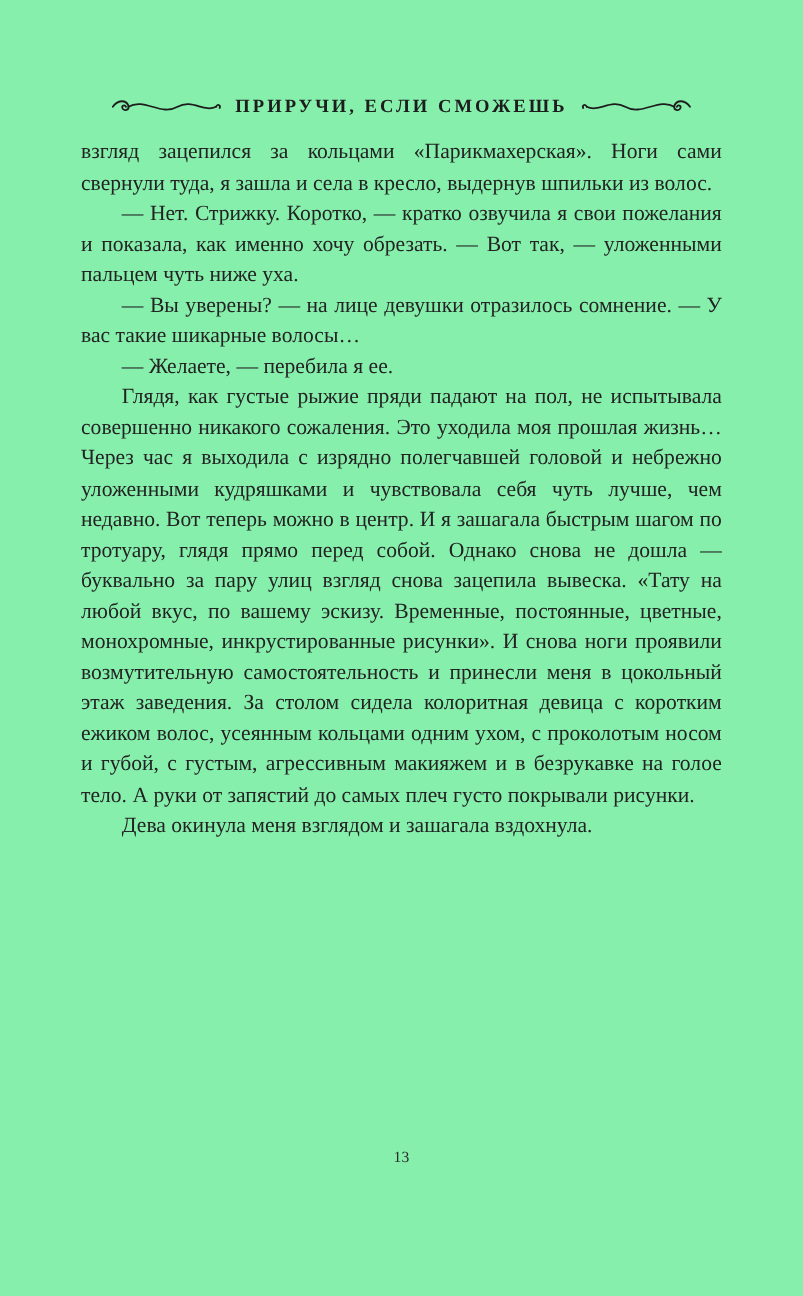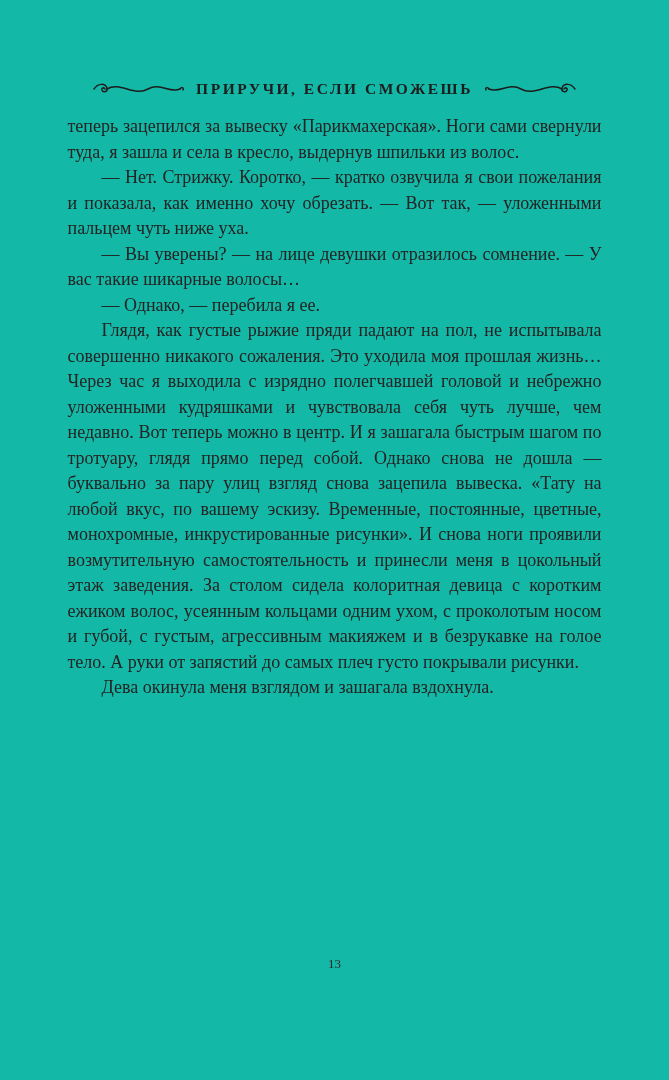--- a/index.html
+++ b/index.html
@@ -5,21 +5,21 @@
   html, body {
     margin: 0;
     padding: 0;
     background: #ffffff;
   }
   .page {
     position: relative;
     width: 669px;
     height: 1080px;
     margin: 0 auto;
-    background: #14b8a6;
+    background: #86efac;
     overflow: hidden;
     font-family: "Liberation Serif", "DejaVu Serif", serif;
     color: #242424;
   }
   .running-head {
     padding-top: 80px;
     display: flex;
     align-items: center;
     justify-content: center;
     gap: 10px;
@@ -85,23 +85,23 @@
         <g fill="none" stroke="#1d1d1d" stroke-width="1.5" stroke-linecap="round">
           <path d="M4 9 C 8 3, 15 3, 17 8 C 18 12, 13 13, 12 10 C 11 8, 14 7, 15 9"></path>
           <path d="M17 9 C 30 1, 44 17, 58 9 C 70 2, 80 14, 90 9"></path>
           <path d="M90 9 C 92 6, 94 8, 93 10"></path>
         </g>
       </svg>
     </span>
   </div>
 
   <div class="body-text">
-    <p class="first">теперь зацепился за вывеску «Парикмахерская». Ноги сами свернули туда, я зашла и села в кресло, выдернув шпильки из волос.</p>
+    <p class="first">взгляд зацепился за кольцами «Парикмахерская». Ноги сами свернули туда, я зашла и села в кресло, выдернув шпильки из волос.</p>
     <p>— Нет. Стрижку. Коротко, — кратко озвучила я свои пожелания и показала, как именно хочу обрезать. — Вот так, — уложенными пальцем чуть ниже уха.</p>
     <p>— Вы уверены? — на лице девушки отразилось сомнение. — У вас такие шикарные волосы…</p>
-    <p>— Однако, — перебила я ее.</p>
+    <p>— Желаете, — перебила я ее.</p>
     <p>Глядя, как густые рыжие пряди падают на пол, не испытывала совершенно никакого сожаления. Это уходила моя прошлая жизнь… Через час я выходила с изрядно полегчавшей головой и небрежно уложенными кудряшками и чувствовала себя чуть лучше, чем недавно. Вот теперь можно в центр. И я зашагала быстрым шагом по тротуару, глядя прямо перед собой. Однако снова не дошла — буквально за пару улиц взгляд снова зацепила вывеска. «Тату на любой вкус, по вашему эскизу. Временные, постоянные, цветные, монохромные, инкрустированные рисунки». И снова ноги проявили возмутительную самостоятельность и принесли меня в цокольный этаж заведения. За столом сидела колоритная девица с коротким ежиком волос, усеянным кольцами одним ухом, с проколотым носом и губой, с густым, агрессивным макияжем и в безрукавке на голое тело. А руки от запястий до самых плеч густо покрывали рисунки.</p>
     <p>Дева окинула меня взглядом и зашагала вздохнула.</p>
   </div>
 
   <div class="folio">13</div>
 
 </div>
 
 </body></html>

